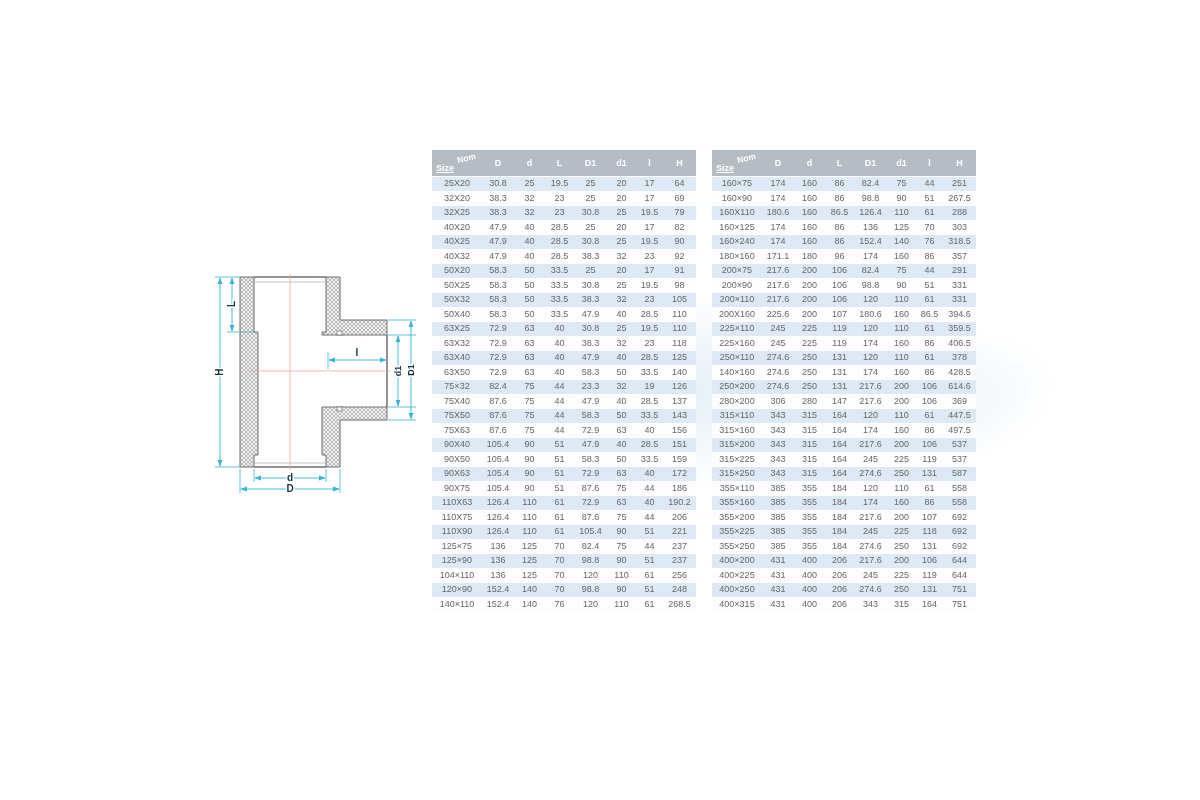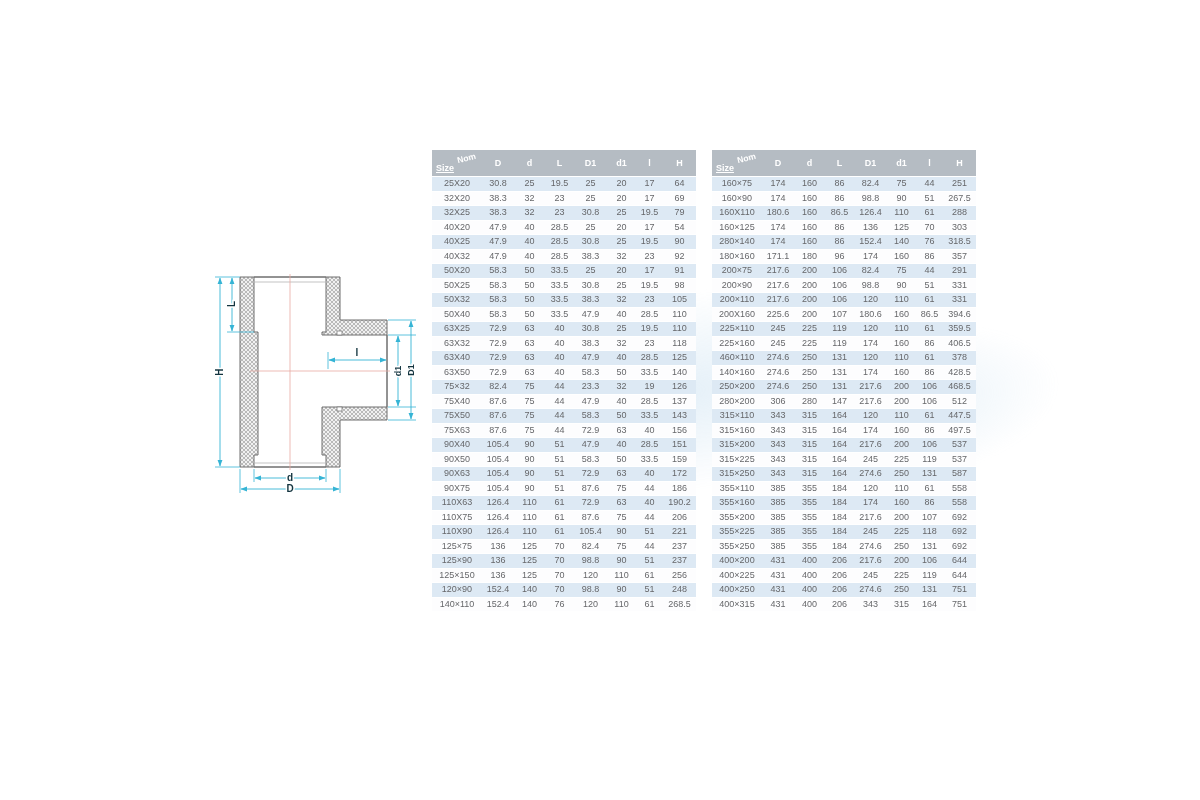--- a/index.html
+++ b/index.html
@@ -166,21 +166,21 @@
             <td>79</td>
           </tr>
           <tr class="">
             <td>40X20</td>
             <td>47.9</td>
             <td>40</td>
             <td>28.5</td>
             <td>25</td>
             <td>20</td>
             <td>17</td>
-            <td>54</td>
+            <td>82</td>
           </tr>
           <tr class="odd">
             <td>40X25</td>
             <td>47.9</td>
             <td>40</td>
             <td>28.5</td>
             <td>30.8</td>
             <td>25</td>
             <td>19.5</td>
             <td>90</td>
@@ -399,21 +399,21 @@
             <td>125×90</td>
             <td>136</td>
             <td>125</td>
             <td>70</td>
             <td>98.8</td>
             <td>90</td>
             <td>51</td>
             <td>237</td>
           </tr>
           <tr class="">
-            <td>125×150</td>
+            <td>104×110</td>
             <td>136</td>
             <td>125</td>
             <td>70</td>
             <td>120</td>
             <td>110</td>
             <td>61</td>
             <td>256</td>
           </tr>
           <tr class="odd">
             <td>120×90</td>
@@ -501,21 +501,21 @@
             <td>160×125</td>
             <td>174</td>
             <td>160</td>
             <td>86</td>
             <td>136</td>
             <td>125</td>
             <td>70</td>
             <td>303</td>
           </tr>
           <tr class="odd">
-            <td>280×140</td>
+            <td>160×240</td>
             <td>174</td>
             <td>160</td>
             <td>86</td>
             <td>152.4</td>
             <td>140</td>
             <td>76</td>
             <td>318.5</td>
           </tr>
           <tr class="">
             <td>180×160</td>
@@ -581,21 +581,21 @@
             <td>225×160</td>
             <td>245</td>
             <td>225</td>
             <td>119</td>
             <td>174</td>
             <td>160</td>
             <td>86</td>
             <td>406.5</td>
           </tr>
           <tr class="odd">
-            <td>460×110</td>
+            <td>250×110</td>
             <td>274.6</td>
             <td>250</td>
             <td>131</td>
             <td>120</td>
             <td>110</td>
             <td>61</td>
             <td>378</td>
           </tr>
           <tr class="">
             <td>140×160</td>
@@ -608,31 +608,31 @@
             <td>428.5</td>
           </tr>
           <tr class="odd">
             <td>250×200</td>
             <td>274.6</td>
             <td>250</td>
             <td>131</td>
             <td>217.6</td>
             <td>200</td>
             <td>106</td>
-            <td>468.5</td>
+            <td>614.6</td>
           </tr>
           <tr class="">
             <td>280×200</td>
             <td>306</td>
             <td>280</td>
             <td>147</td>
             <td>217.6</td>
             <td>200</td>
             <td>106</td>
-            <td>512</td>
+            <td>369</td>
           </tr>
           <tr class="odd">
             <td>315×110</td>
             <td>343</td>
             <td>315</td>
             <td>164</td>
             <td>120</td>
             <td>110</td>
             <td>61</td>
             <td>447.5</td>

